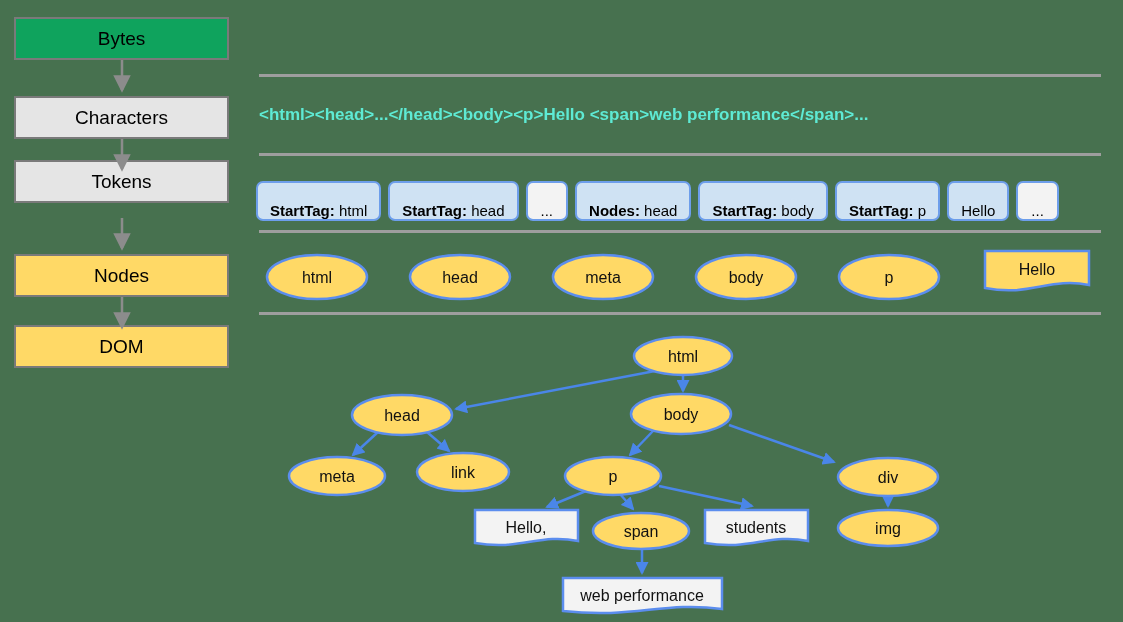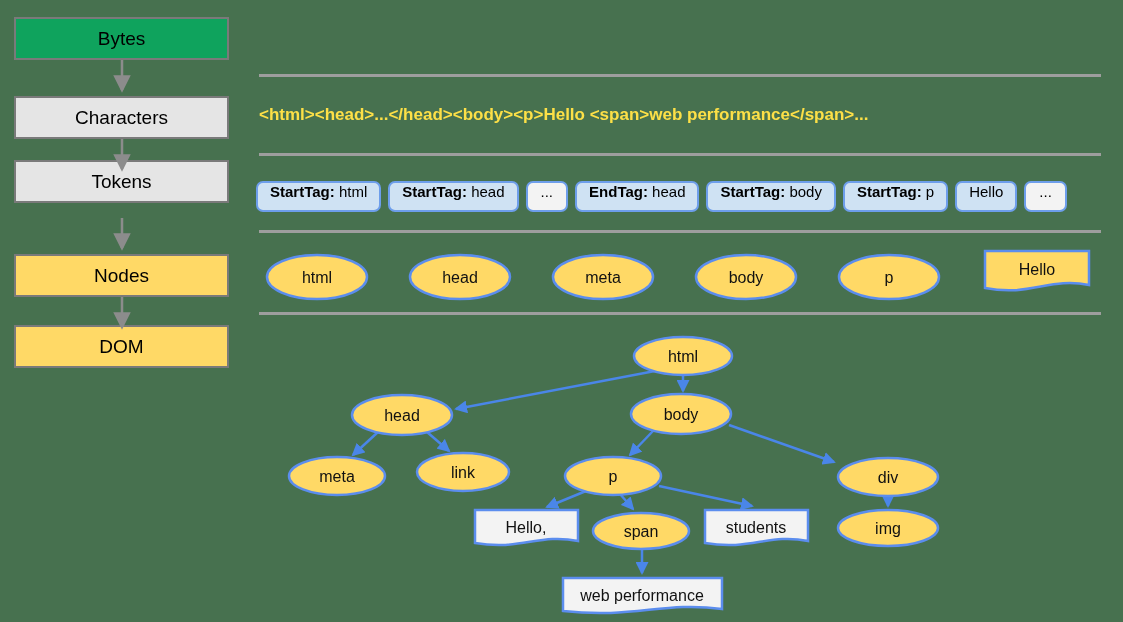--- a/index.html
+++ b/index.html
@@ -17,26 +17,26 @@
   .stage.green{background:#0FA35D;}
   .stage.blue{background:#e5e5e5;}
   .stage.yellow{background:#FFD966;}
   .sep{position:absolute;left:259px;width:842px;height:3px;background:#9E9E9E;}
   .bytes-text{
     position:absolute;left:259px;top:15px;width:845px;
     font-size:16px;font-weight:700;line-height:22px;letter-spacing:.2px;color:#0b0b0b;
   }
   .chars-text{
     position:absolute;left:259px;top:105px;width:845px;
-    font-size:17px;font-weight:700;color:#fde047;white-space:nowrap;
+    font-size:17px;font-weight:700;color:#5eead4;white-space:nowrap;
   }
   .token-row{position:absolute;left:256px;top:181px;display:flex;gap:7px;}
   .token{
-    height:31px;box-sizing:border-box;border:2.5px solid #6D9EEB;border-radius:7px;
-    background:#CFE2F3;display:flex;align-items:flex-start;padding:0 12px;font-size:15px;
+    height:40px;box-sizing:border-box;border:2.5px solid #6D9EEB;border-radius:7px;
+    background:#CFE2F3;display:flex;align-items:flex-end;padding:0 12px;font-size:15px;
   }
   .token.gray{background:#F3F3F3;padding:0 13px;}
   .token b, .token span{white-space:pre;}
   svg text{
     font-family:"Liberation Sans","DejaVu Sans",sans-serif;
     font-size:16px;fill:#111;text-anchor:middle;
   }
   .overlay{position:absolute;left:0;top:0;pointer-events:none;}
 </style>
 </head>
@@ -74,21 +74,21 @@
       <span> html</span>
     </div>
   <div class="token">
       <b>StartTag:</b>
       <span> head</span>
     </div>
   <div class="token gray">
       <span>...</span>
     </div>
   <div class="token">
-      <b>EndTag:</b>
+      <b>Nodes:</b>
       <span> head</span>
     </div>
   <div class="token">
       <b>StartTag:</b>
       <span> body</span>
     </div>
   <div class="token">
       <b>StartTag:</b>
       <span> p</span>
     </div>

